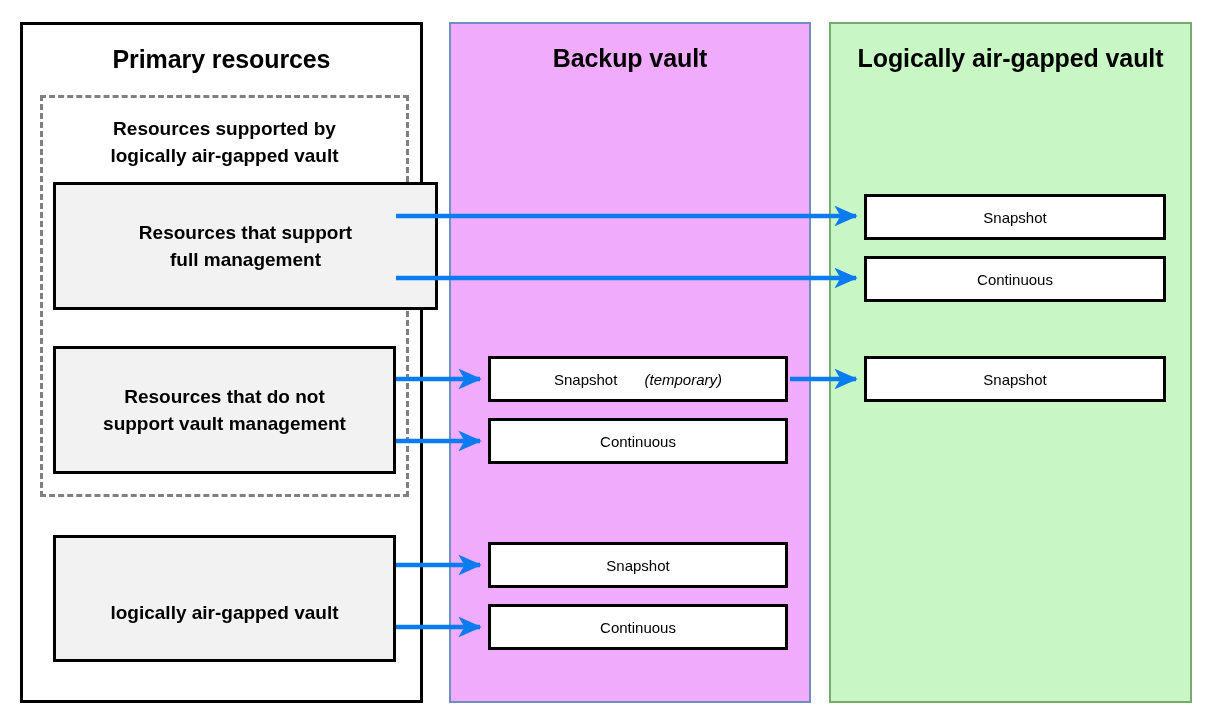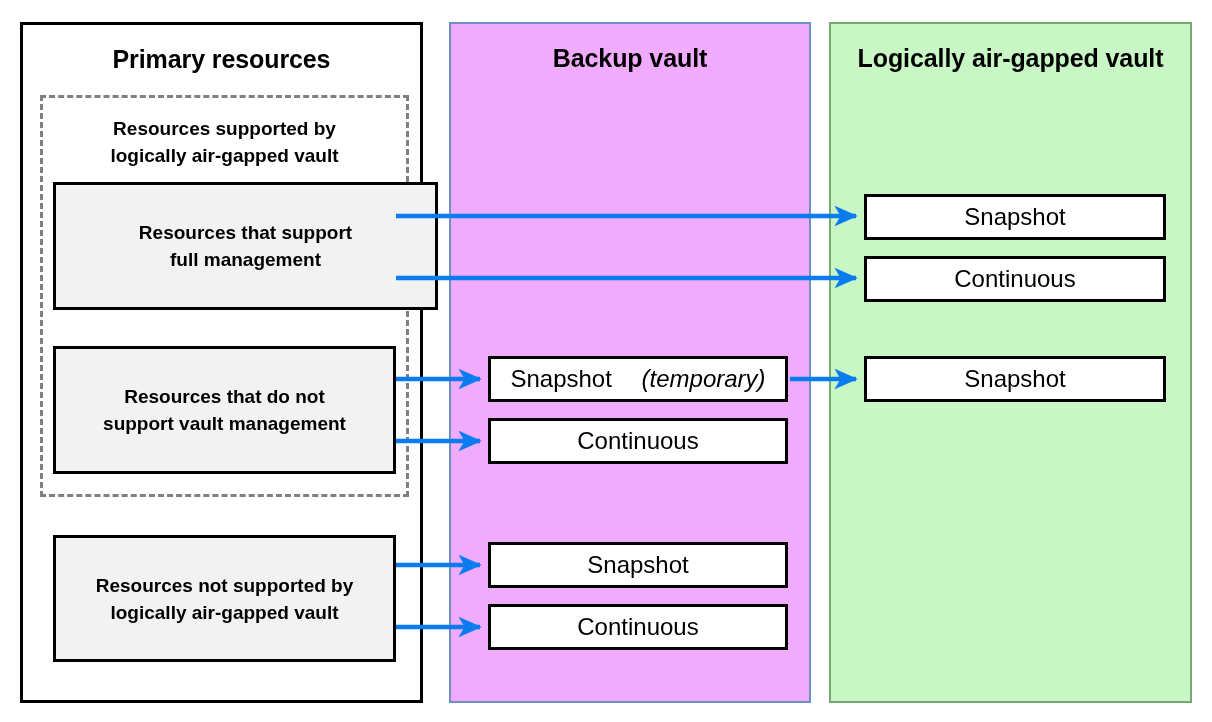--- a/index.html
+++ b/index.html
@@ -105,21 +105,21 @@
   
   .vault-box {
     position: absolute;
     box-sizing: border-box;
     border: 3px solid #000000;
     background: #ffffff;
     display: flex;
     align-items: center;
     justify-content: center;
     text-align: center;
-    font-size: 24px;
+    font-size: 15px;
     font-weight: normal;
     color: #000000;
     white-space: nowrap;
   }
   .vault-box .ital { font-style: italic; margin-left: 23px; }
 
   
   .bv-snap-temp { left: 488px; top: 356px; width: 300px; height: 46px; }
   .bv-cont-1    { left: 488px; top: 418px; width: 300px; height: 46px; }
   .bv-snap-2    { left: 488px; top: 542px; width: 300px; height: 46px; }
@@ -174,21 +174,21 @@
 
   <div class="res-box res-nofull">
     <div>
       <span>Resources that do not</span><br>
       <span>support vault management</span>
     </div>
   </div>
 
   <div class="res-box res-unsup">
     <div>
-      <span>Resources not supported by</span><br>
+      <br>
       <span>logically air-gapped vault</span>
     </div>
   </div>
 
   <div class="vault-box bv-snap-temp">
     <div>
       <span>Snapshot</span>
       <span class="ital">(temporary)</span>
     </div>
   </div>

